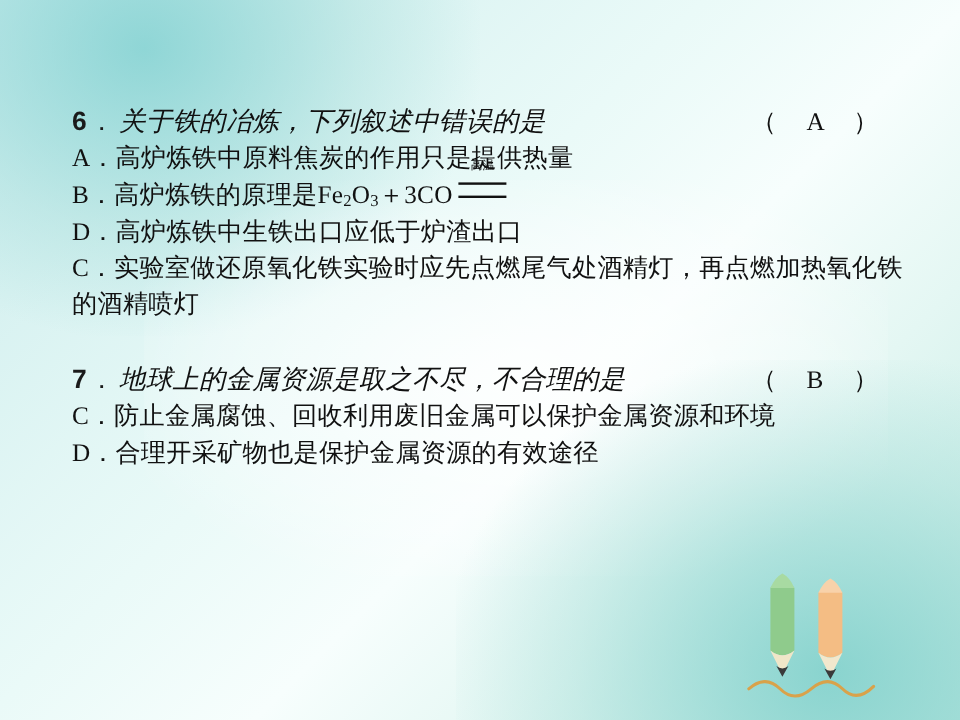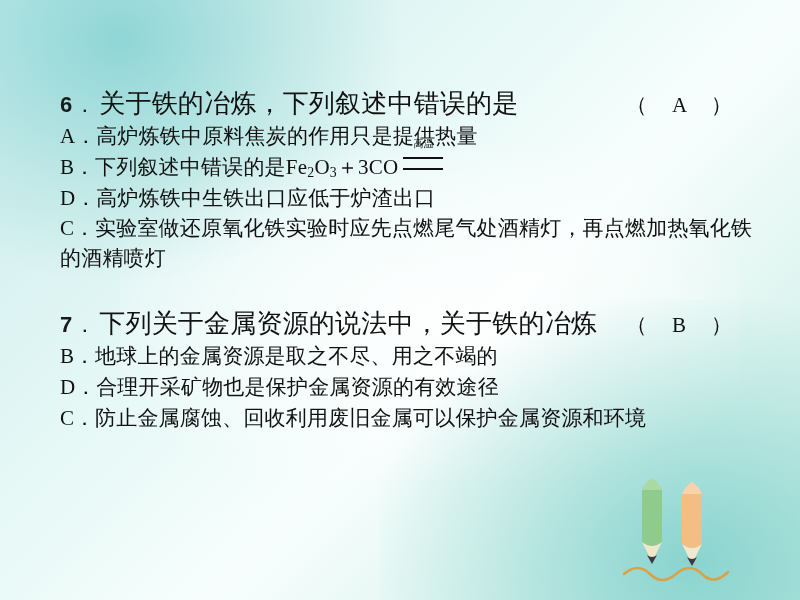--- a/index.html
+++ b/index.html
@@ -65,23 +65,24 @@
     font-size: 22px;
     color: #1a1a1a;
     margin-right: 2px;
   }
   .q-dot {
     font-size: 21px;
     color: #1a1a1a;
     margin-right: 4px;
   }
   .q-stem {
-    font-size: 26px;
+    font-size: 22px;
     color: #111;
     letter-spacing: 0.2px;
+    font-style: italic;
   }
   .q-answer {
     font-size: 21px;
     color: #111;
     margin-left: auto;
     padding-right: 26px;
     letter-spacing: 2px;
     white-space: nowrap;
   }
 
@@ -156,53 +157,50 @@
           <span class="q-dot">．</span>
           <span class="q-stem">关于铁的冶炼，下列叙述中错误的是</span>
         <span class="q-answer">（　A　）</span>
       </div>
 
       <div class="opt">
         <span class="lbl">A．</span><span>高炉炼铁中原料焦炭的作用只是提供热量</span>
       </div>
 
       <div class="opt">
-        <span class="lbl">B．</span><span>下列叙述中错误的是</span><span class="formula">Fe<sub>2</sub>O<sub>3</sub>＋3CO</span><span class="eq-arrow"><span class="cond">高温</span><span class="bars"></span></span>
+        <span class="lbl">B．</span><span>高炉炼铁的原理是</span><span class="formula">Fe<sub>2</sub>O<sub>3</sub>＋3CO</span><span class="eq-arrow"><span class="cond">高温</span><span class="bars"></span></span>
       </div>
 
       <div class="opt">
         <span class="lbl">D．</span><span>高炉炼铁中生铁出口应低于炉渣出口</span>
       </div>
 
       <div class="opt">
         <span class="lbl">C．</span><span>实验室做还原氧化铁实验时应先点燃尾气处酒精灯，再点燃加热氧化铁的酒精喷灯</span>
       </div>
     </div>
 
     <div class="q-spacer"></div>
 
     <div class="question">
       <div class="q-head">
         <span class="q-num">7</span>
           <span class="q-dot">．</span>
-          <span class="q-stem">下列关于金属资源的说法中，关于铁的冶炼</span>
+          <span class="q-stem">地球上的金属资源是取之不尽，不合理的是</span>
         <span class="q-answer">（　B　）</span>
       </div>
 
 
-      <div class="opt">
-        <span class="lbl">B．</span><span>地球上的金属资源是取之不尽、用之不竭的</span>
+
+      <div class="opt">
+        <span class="lbl">C．</span><span>防止金属腐蚀、回收利用废旧金属可以保护金属资源和环境</span>
       </div>
 
       <div class="opt">
         <span class="lbl">D．</span><span>合理开采矿物也是保护金属资源的有效途径</span>
-      </div>
-
-      <div class="opt">
-        <span class="lbl">C．</span><span>防止金属腐蚀、回收利用废旧金属可以保护金属资源和环境</span>
       </div>
     </div>
 
   </div>
 
   <svg class="pencils" viewBox="0 0 160 120">
 
     <g>
       <path d="M28 18 q10 -14 20 0 l0 52 q-10 8 -20 0 Z" fill="#8fcb8c"></path>
       <path d="M28 70 q10 8 20 0 l-10 20 Z" fill="#f0e6c8"></path>

